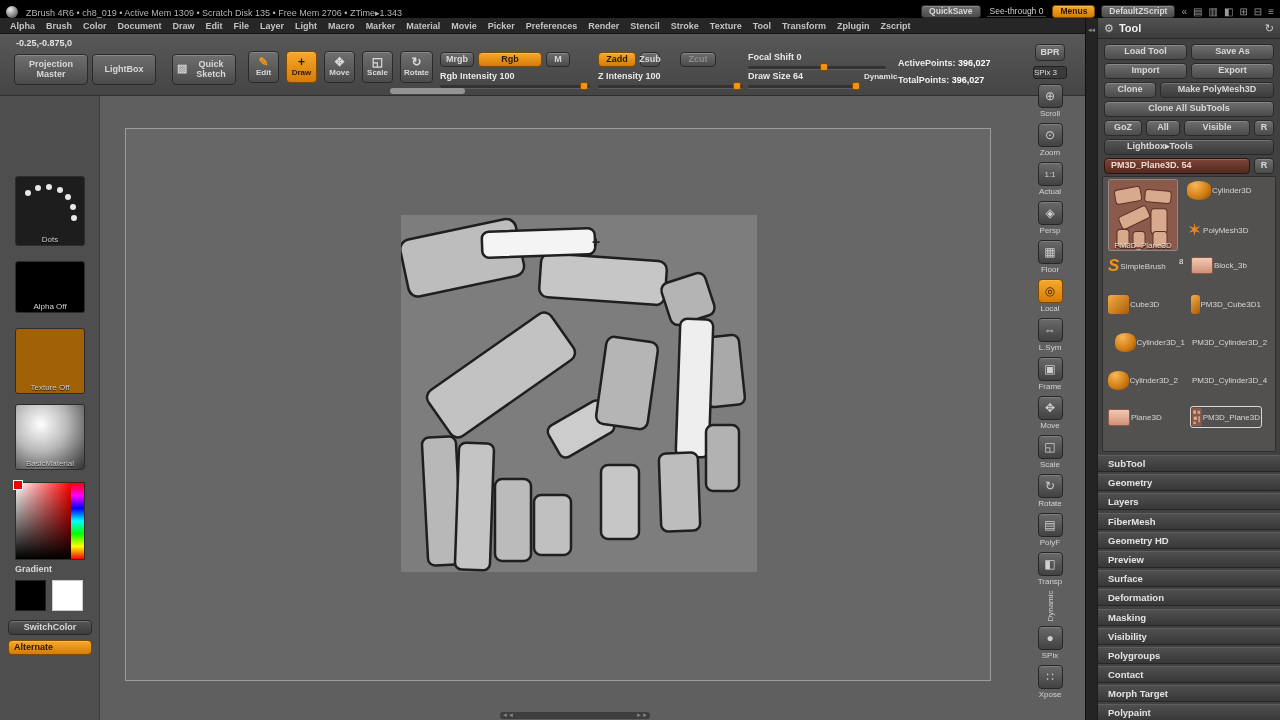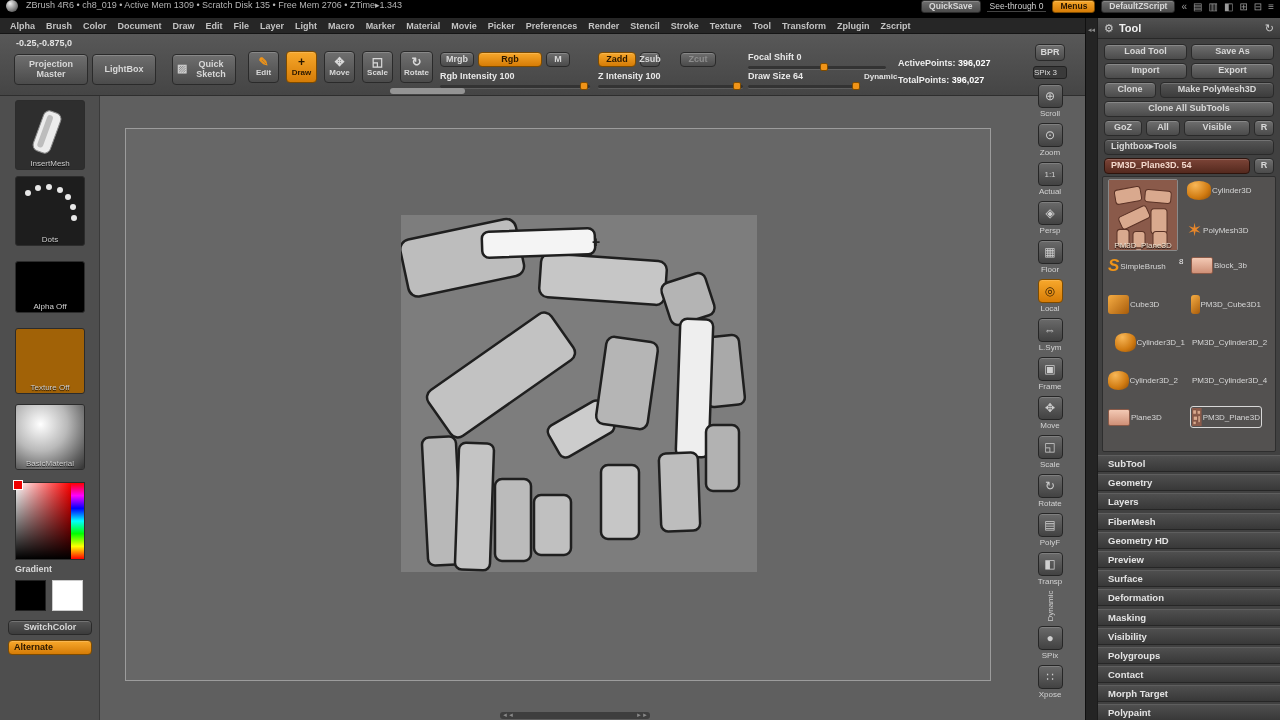--- a/index.html
+++ b/index.html
@@ -8,21 +8,21 @@
 
   
   .btn{display:inline-flex;align-items:center;justify-content:center;background:linear-gradient(#6f6f6f,#4b4b4b);
        border:1px solid #2a2a2a;border-radius:4px;color:#d8d8d8;font-size:9px;font-weight:bold;
        box-shadow:inset 0 1px 0 rgba(255,255,255,.18);cursor:default;text-align:center;line-height:1.05}
   .btn.orange{background:linear-gradient(#f7a82c,#d67c06);color:#2b1800;border-color:#7d4b00}
   .btn.dim{color:#8d8d8d}
   .btn.dark{background:linear-gradient(#565656,#3c3c3c)}
 
   
-  #titlebar{position:absolute;left:0;top:0;width:1280px;height:18px;background:#000;display:flex;align-items:flex-start;padding:0 6px;gap:8px}
+  #titlebar{position:absolute;left:0;top:0;width:1280px;height:18px;background:#000;display:flex;align-items:flex-end;padding:0 6px;gap:8px}
   #titlebar .logo{width:12px;height:12px;border-radius:50%;background:radial-gradient(circle at 35% 30%,#eee,#888 55%,#333)}
   #titlebar .title{font-size:9px;color:#b5b5b5;white-space:nowrap}
   #titlebar .tb-right{margin-left:auto;display:flex;align-items:center;gap:6px}
   .tb-btn{height:13px;padding:0 7px;font-size:8.5px;border-radius:3px}
   .tb-ico{font-size:10px;color:#9a9a9a;line-height:13px}
   .seethru{font-size:8.5px;color:#cfcfcf;border-bottom:1px solid #444;padding:0 3px}
 
   
   #menubar{position:absolute;left:0;top:18px;width:1085px;height:16px;background:#262626;display:flex;align-items:center;gap:11px;padding:0 10px;border-bottom:1px solid #151515}
   #menubar span{font-size:9px;font-weight:bold;color:#c3c3c3;white-space:nowrap}
@@ -218,27 +218,20 @@
 
   <div id="pts">
     <div><span>ActivePoints:</span> <span class="pv">396,027</span></div>
     <div><span>TotalPoints:</span> <span class="pv">396,027</span></div>
   </div>
 
   <div id="shelf-scroll"></div>
 </div>
 
 <div id="leftpanel">
-  <div class="thumb" style="top:4px;height:70px;background:#2e2e2e">
-    <svg width="70" height="70" viewBox="0 0 70 70">
-      <rect x="22" y="10" width="18" height="42" rx="6" fill="#ececec" stroke="#888" transform="rotate(20 31 31)"></rect>
-      <rect x="26" y="14" width="6" height="34" rx="3" fill="#bdbdbd" transform="rotate(20 31 31)"></rect>
-    </svg>
-    <span class="tl">InsertMesh</span>
-  </div>
   <div class="thumb" style="top:80px;height:70px;background:#1d1d1d">
     <svg width="70" height="70" viewBox="0 0 70 70">
       <g fill="#e8e8e8">
           <circle cx="12" cy="16" r="3"></circle>
           <circle cx="22" cy="11" r="3"></circle>
           <circle cx="33" cy="10" r="3"></circle>
           <circle cx="44" cy="13" r="3"></circle>
           <circle cx="52" cy="20" r="3"></circle>
           <circle cx="57" cy="30" r="3"></circle>
           <circle cx="58" cy="41" r="3"></circle>
@@ -396,21 +389,21 @@
     <div class="rp-row">
       <span class="btn">Clone All SubTools</span>
     </div>
     <div class="rp-row">
       <span class="btn fix" style="width:38px">GoZ</span>
       <span class="btn fix" style="width:34px">All</span>
       <span class="btn">Visible</span>
       <span class="btn fix" style="width:20px">R</span>
     </div>
     <div class="rp-row">
-      <span class="btn dark" style="justify-content:flex-start;padding-left:6px">Lightbox▸Tools</span>
+      <span class="btn dark" style="justify-content:flex-start;padding-left:22px">Lightbox▸Tools</span>
     </div>
     <div class="rp-row">
       <span class="btn" id="cur-tool" style="justify-content:flex-start;padding-left:6px">PM3D_Plane3D. 54</span>
       <span class="btn fix" style="width:20px">R</span>
     </div>
   </div>
 
   <div id="tool-grid">
     <div class="bigthumb">
       <svg width="70" height="72" viewBox="0 0 70 70" preserveAspectRatio="none">

